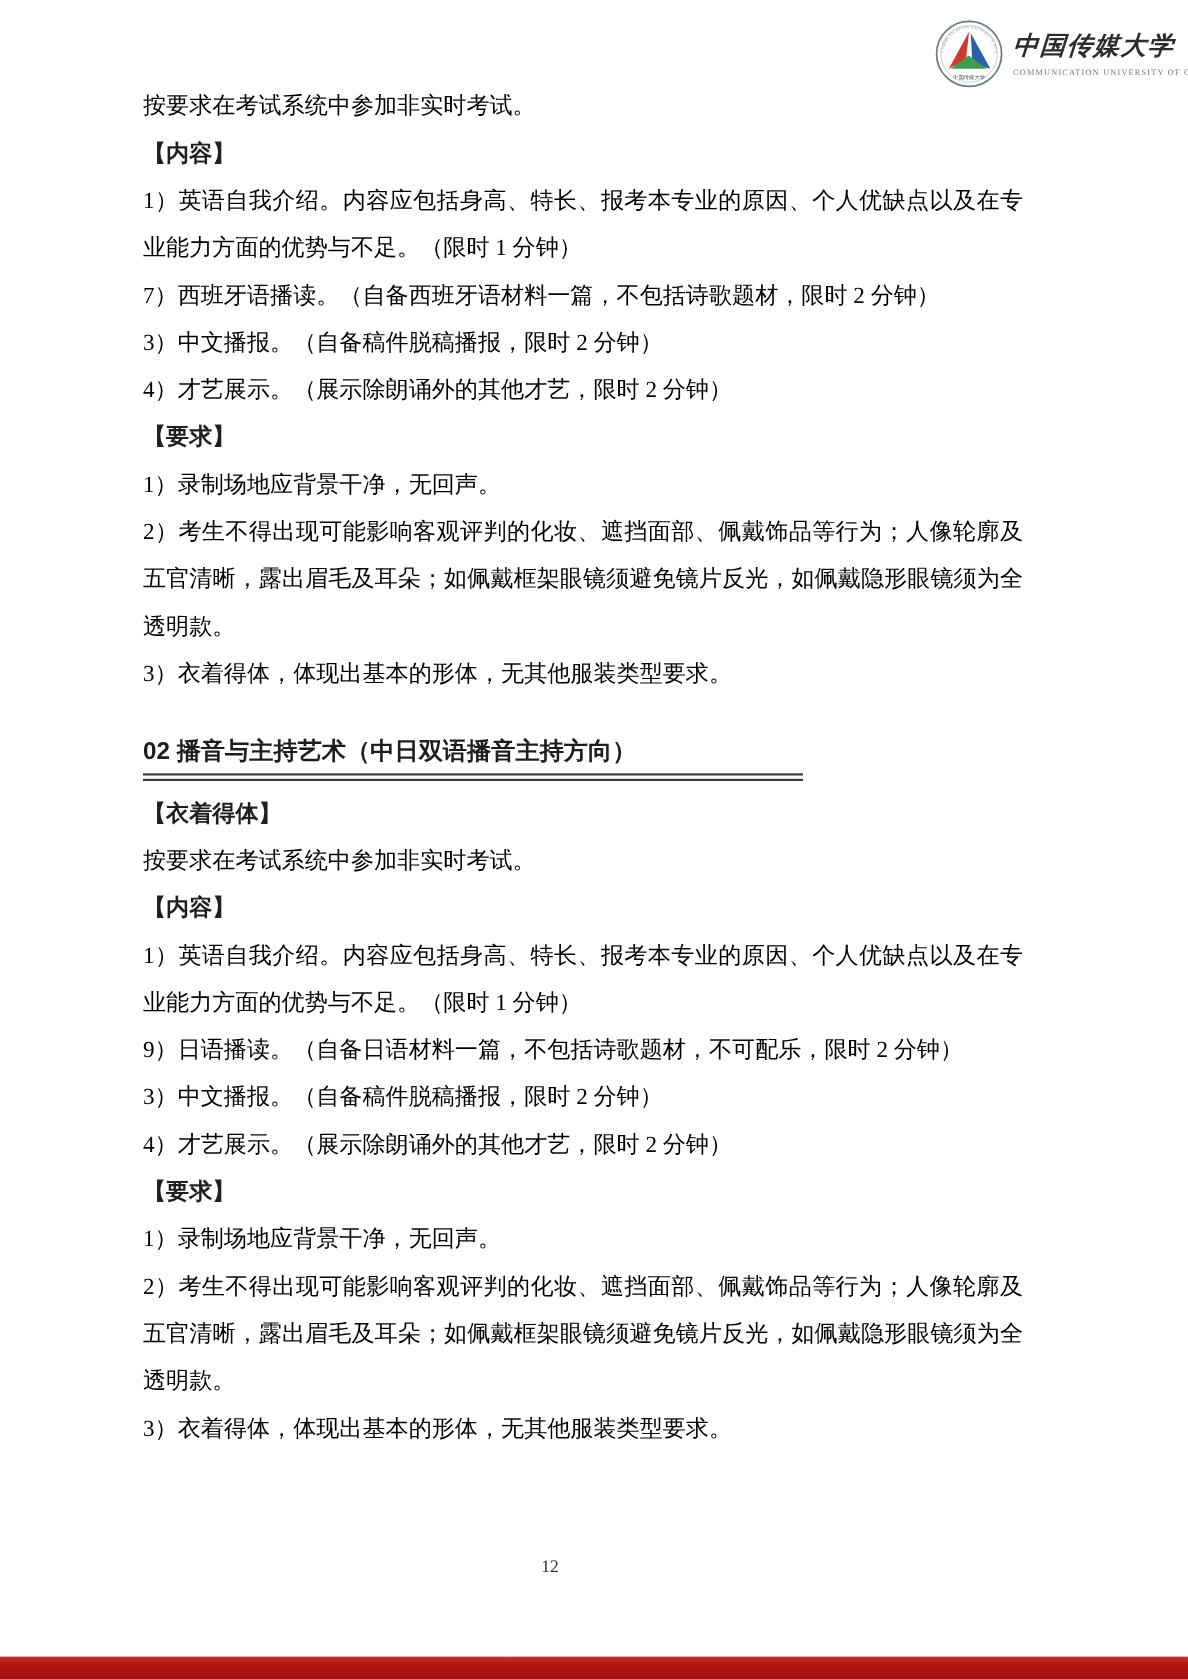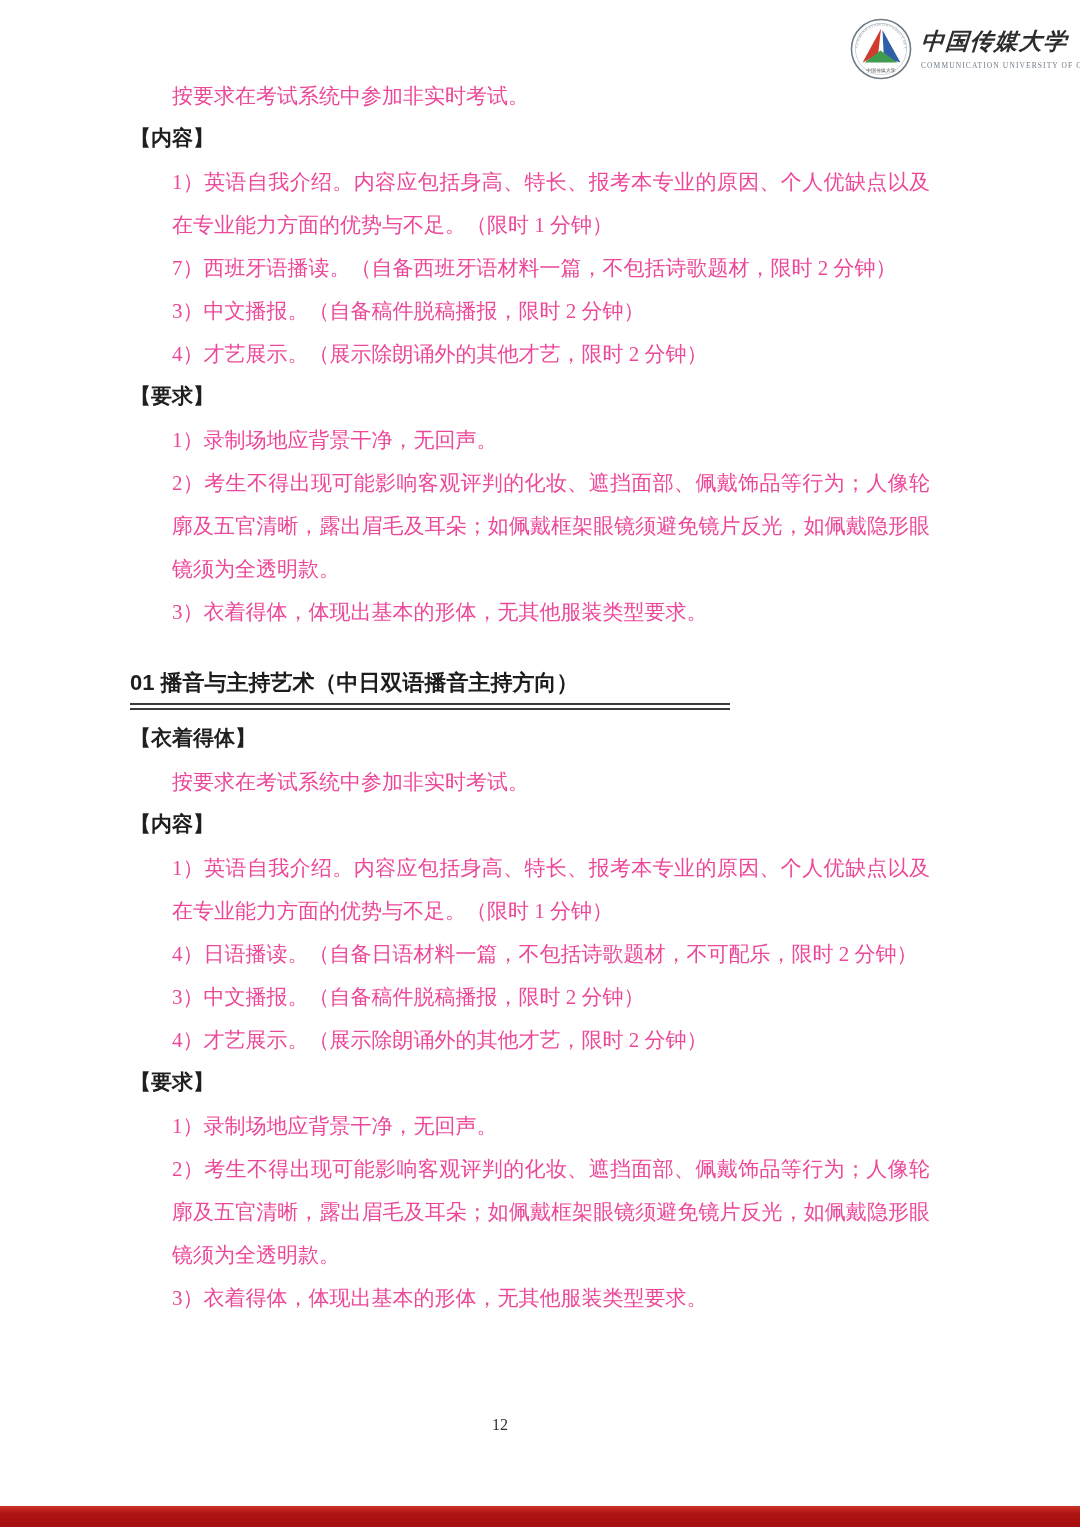--- a/index.html
+++ b/index.html
@@ -46,25 +46,24 @@
   .doc {
     position: absolute;
     left: 130px;
     top: 75px;
     width: 800px;
   }
   .line {
     font-size: 21px;
     line-height: 43px;
     text-align: justify;
-    color: #ec4899;
-    margin-left: 42px;
+    color: #000000;
   }
   .hd {
-    font-family: Liberation Mono, monospace;
+    font-family: Liberation Sans, sans-serif;
     font-weight: 700;
     font-size: 21px;
     line-height: 43px;
     color: #1f1f1f;
     text-align: left;
   }
   .section-title {
     margin-top: 27px;
     font-family: "Liberation Sans", "DejaVu Sans", sans-serif;
     font-weight: 700;
@@ -128,28 +127,28 @@
   <p class="hd">【内容】</p>
   <p class="line">1）英语自我介绍。内容应包括身高、特长、报考本专业的原因、个人优缺点以及在专业能力方面的优势与不足。（限时 1 分钟）</p>
   <p class="line">7）西班牙语播读。（自备西班牙语材料一篇，不包括诗歌题材，限时 2 分钟）</p>
   <p class="line">3）中文播报。（自备稿件脱稿播报，限时 2 分钟）</p>
   <p class="line">4）才艺展示。（展示除朗诵外的其他才艺，限时 2 分钟）</p>
   <p class="hd">【要求】</p>
   <p class="line">1）录制场地应背景干净，无回声。</p>
   <p class="line">2）考生不得出现可能影响客观评判的化妆、遮挡面部、佩戴饰品等行为；人像轮廓及五官清晰，露出眉毛及耳朵；如佩戴框架眼镜须避免镜片反光，如佩戴隐形眼镜须为全透明款。</p>
   <p class="line">3）衣着得体，体现出基本的形体，无其他服装类型要求。</p>
 
-  <p class="section-title">01 播音与主持艺术（中日双语播音主持方向）</p>
+  <p class="section-title">02 播音与主持艺术（中日双语播音主持方向）</p>
   <div class="title-rule"></div>
 
   <p class="hd after-rule">【衣着得体】</p>
   <p class="line">按要求在考试系统中参加非实时考试。</p>
   <p class="hd">【内容】</p>
   <p class="line">1）英语自我介绍。内容应包括身高、特长、报考本专业的原因、个人优缺点以及在专业能力方面的优势与不足。（限时 1 分钟）</p>
-  <p class="line">4）日语播读。（自备日语材料一篇，不包括诗歌题材，不可配乐，限时 2 分钟）</p>
+  <p class="line">9）日语播读。（自备日语材料一篇，不包括诗歌题材，不可配乐，限时 2 分钟）</p>
   <p class="line">3）中文播报。（自备稿件脱稿播报，限时 2 分钟）</p>
   <p class="line">4）才艺展示。（展示除朗诵外的其他才艺，限时 2 分钟）</p>
   <p class="hd">【要求】</p>
   <p class="line">1）录制场地应背景干净，无回声。</p>
   <p class="line">2）考生不得出现可能影响客观评判的化妆、遮挡面部、佩戴饰品等行为；人像轮廓及五官清晰，露出眉毛及耳朵；如佩戴框架眼镜须避免镜片反光，如佩戴隐形眼镜须为全透明款。</p>
   <p class="line">3）衣着得体，体现出基本的形体，无其他服装类型要求。</p>
 
 </div>
 
 <div class="page-number">12</div>

